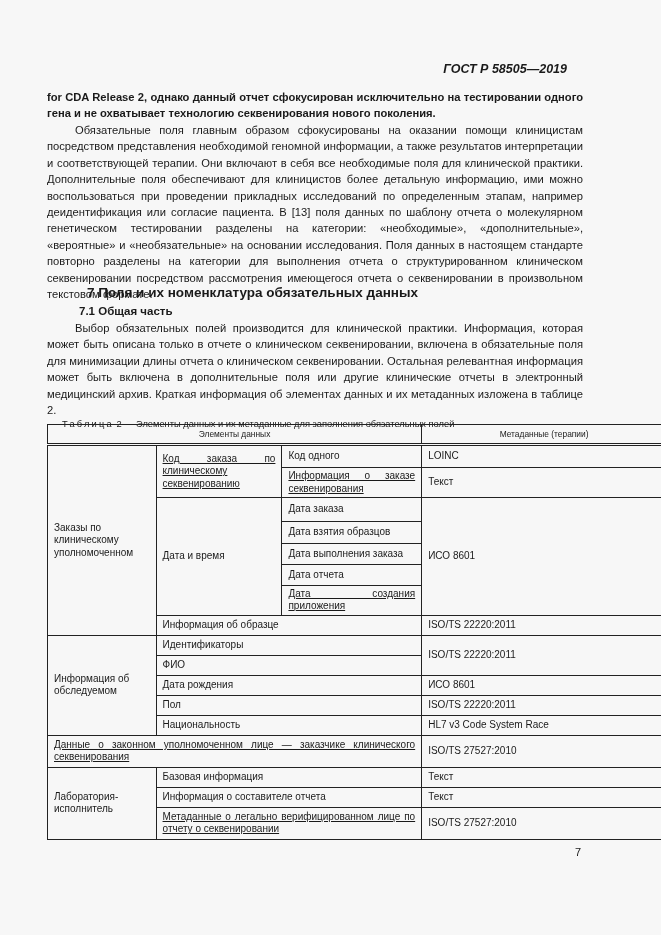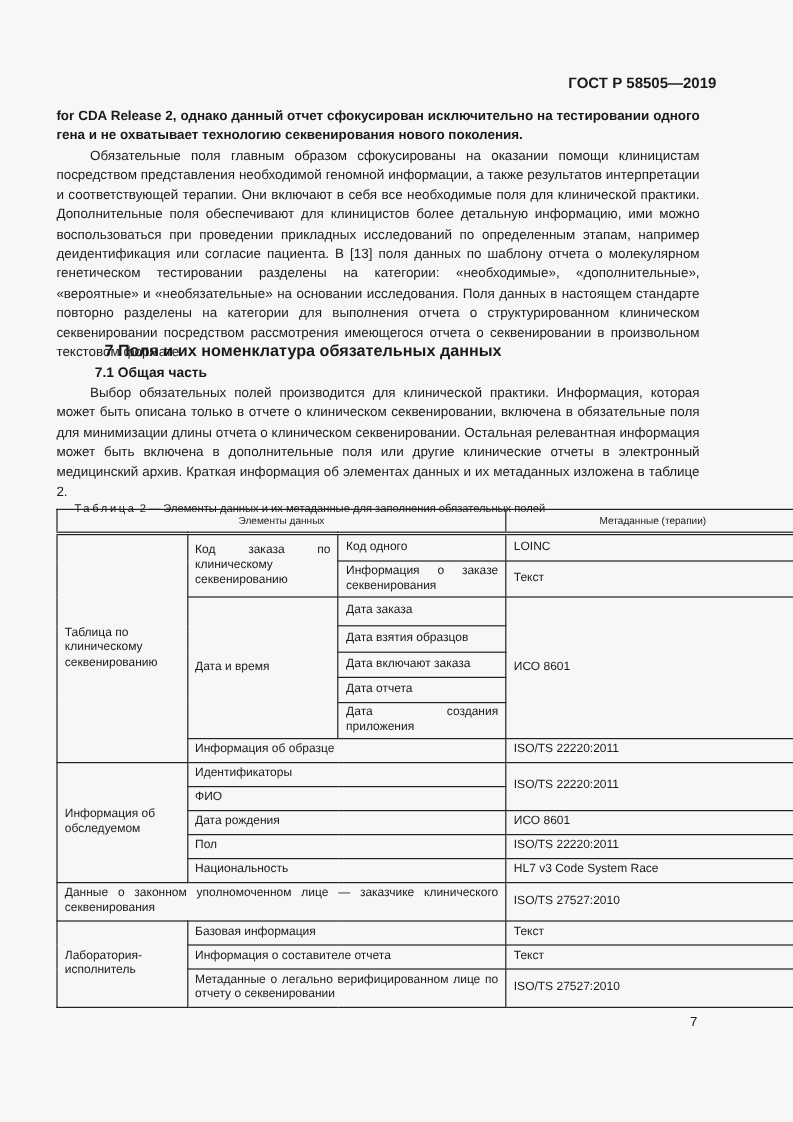--- a/index.html
+++ b/index.html
@@ -5,22 +5,22 @@
   html, body { margin: 0; padding: 0; }
   body {
     width: 661px; height: 935px;
     background: #f7f7f7;
     font-family: "Liberation Sans", sans-serif;
     color: #1a1a1a;
     position: relative;
     overflow: hidden;
   }
   .doc-code {
-    position: absolute; top: 62px; right: 64px;
-    font-weight: bold; font-size: 12.5px;
+    position: absolute; top: 62px; right: 94px;
+    font-weight: bold; font-size: 12.5px; font-style: italic;
   }
   .para {
     position: absolute; left: 47px; width: 536px;
     font-size: 11.2px; line-height: 16.4px;
     text-align: justify; margin: 0;
   }
   .indent { text-indent: 28px; }
   .h1 {
     position: absolute; left: 75px; top: 273px;
     font-size: 13.5px; font-weight: bold; margin: 12px;
@@ -37,21 +37,21 @@
   table.t2 {
     position: absolute; left: 47px; top: 424px;
     width: 620px; border-collapse: collapse;
     font-size: 10px; line-height: 12.4px;
   }
   table.t2 td {
     border: 1px solid #222;
     padding: 2px 6px;
     vertical-align: middle;
   }
-  table.t2 td.just { text-align: justify; }
+  table.t2 td.just { text-align: justify; text-decoration: underline; }
   table.t2 tr.head td {
     text-align: center; font-size: 8.4px; height: 14px;
     border-bottom: 3px double #222;
   }
   .page-num {
     position: absolute; left: 575px; top: 846px; font-size: 11px;
   }
 </style>
 </head>
 <body>
@@ -76,39 +76,39 @@
         <col style="width:109px">
         <col style="width:121px">
         <col style="width:212px">
     </colgroup>
     <tbody>
         <tr class="head">
       <td colspan="3">Элементы данных</td>
       <td>Метаданные (терапии)</td>
     </tr>
     <tr style="height:23px">
-      <td rowspan="8">Таблица по клиническому секвенированию</td>
+      <td rowspan="8">Заказы по клиническому уполномоченном</td>
       <td rowspan="2" class="just">Код заказа по клиническому секвенированию</td>
       <td>Код одного</td>
       <td>LOINC</td>
     </tr>
     <tr style="height:30px">
       <td class="just">Информация о заказе секвенирования</td>
       <td>Текст</td>
     </tr>
     <tr style="height:24px">
       <td rowspan="5">Дата и время</td>
       <td>Дата заказа</td>
       <td rowspan="5">ИСО 8601</td>
     </tr>
     <tr style="height:22px">
       <td>Дата взятия образцов</td>
     </tr>
     <tr style="height:21px">
-      <td>Дата включают заказа</td>
+      <td>Дата выполнения заказа</td>
     </tr>
     <tr style="height:21px">
       <td>Дата отчета</td>
     </tr>
     <tr style="height:27px">
       <td class="just">Дата создания приложения</td>
     </tr>
     <tr style="height:20px">
       <td colspan="2">Информация об образце</td>
       <td>ISO/TS 22220:2011</td>

